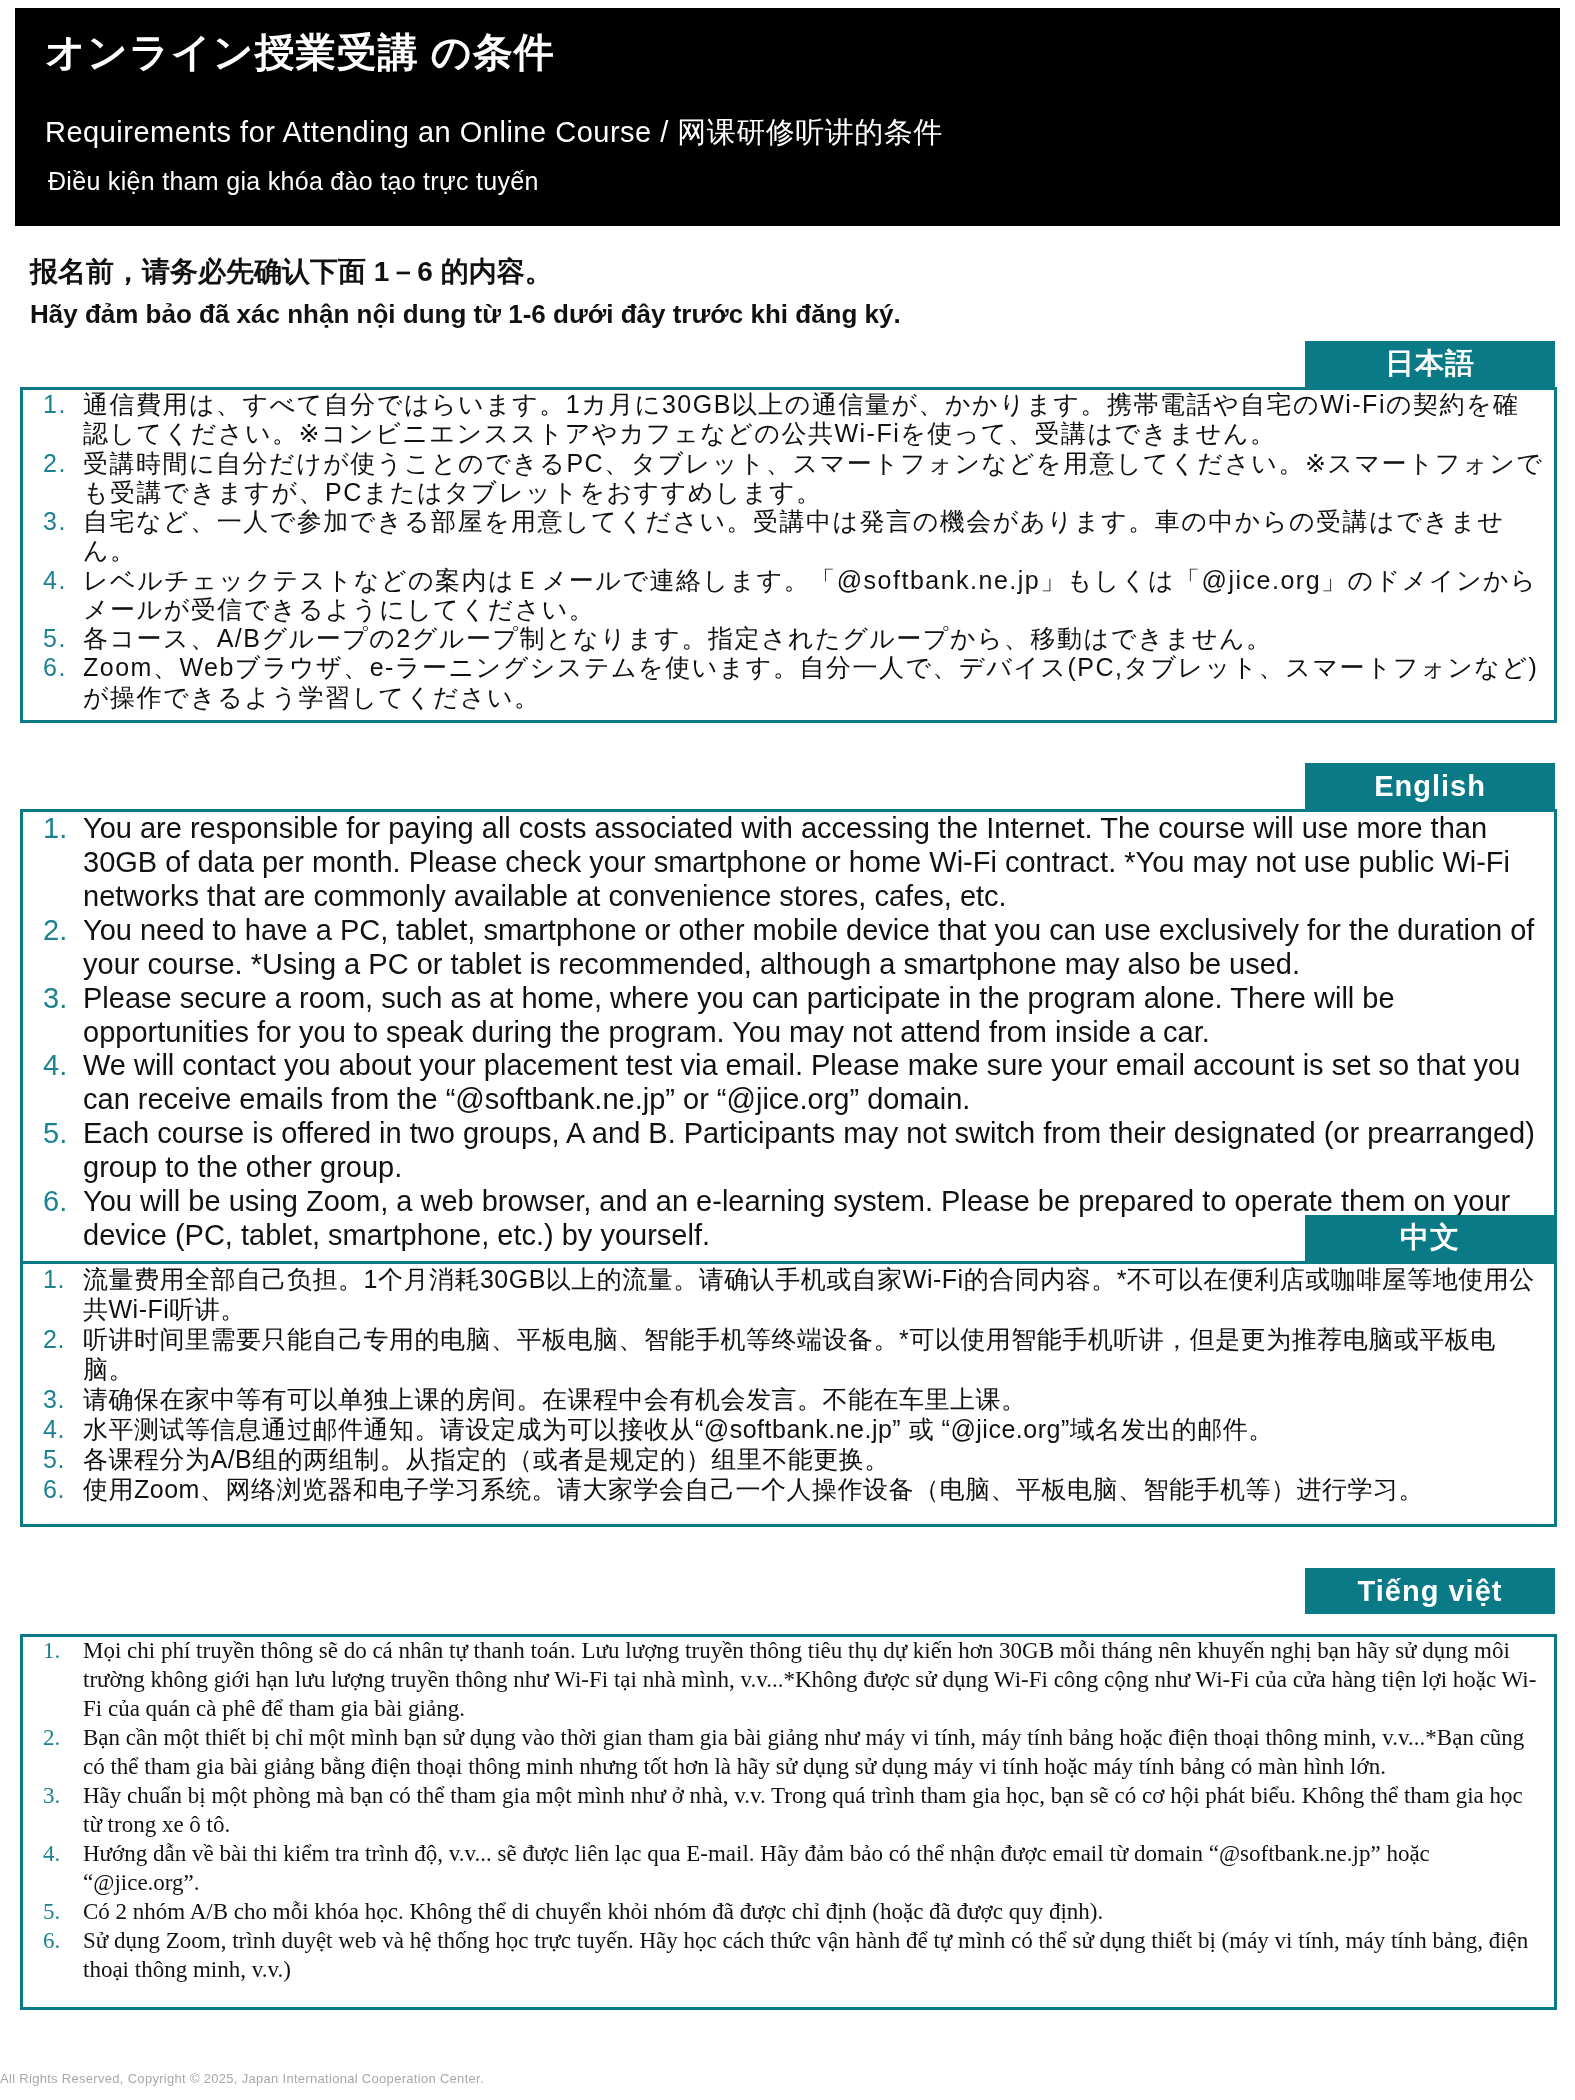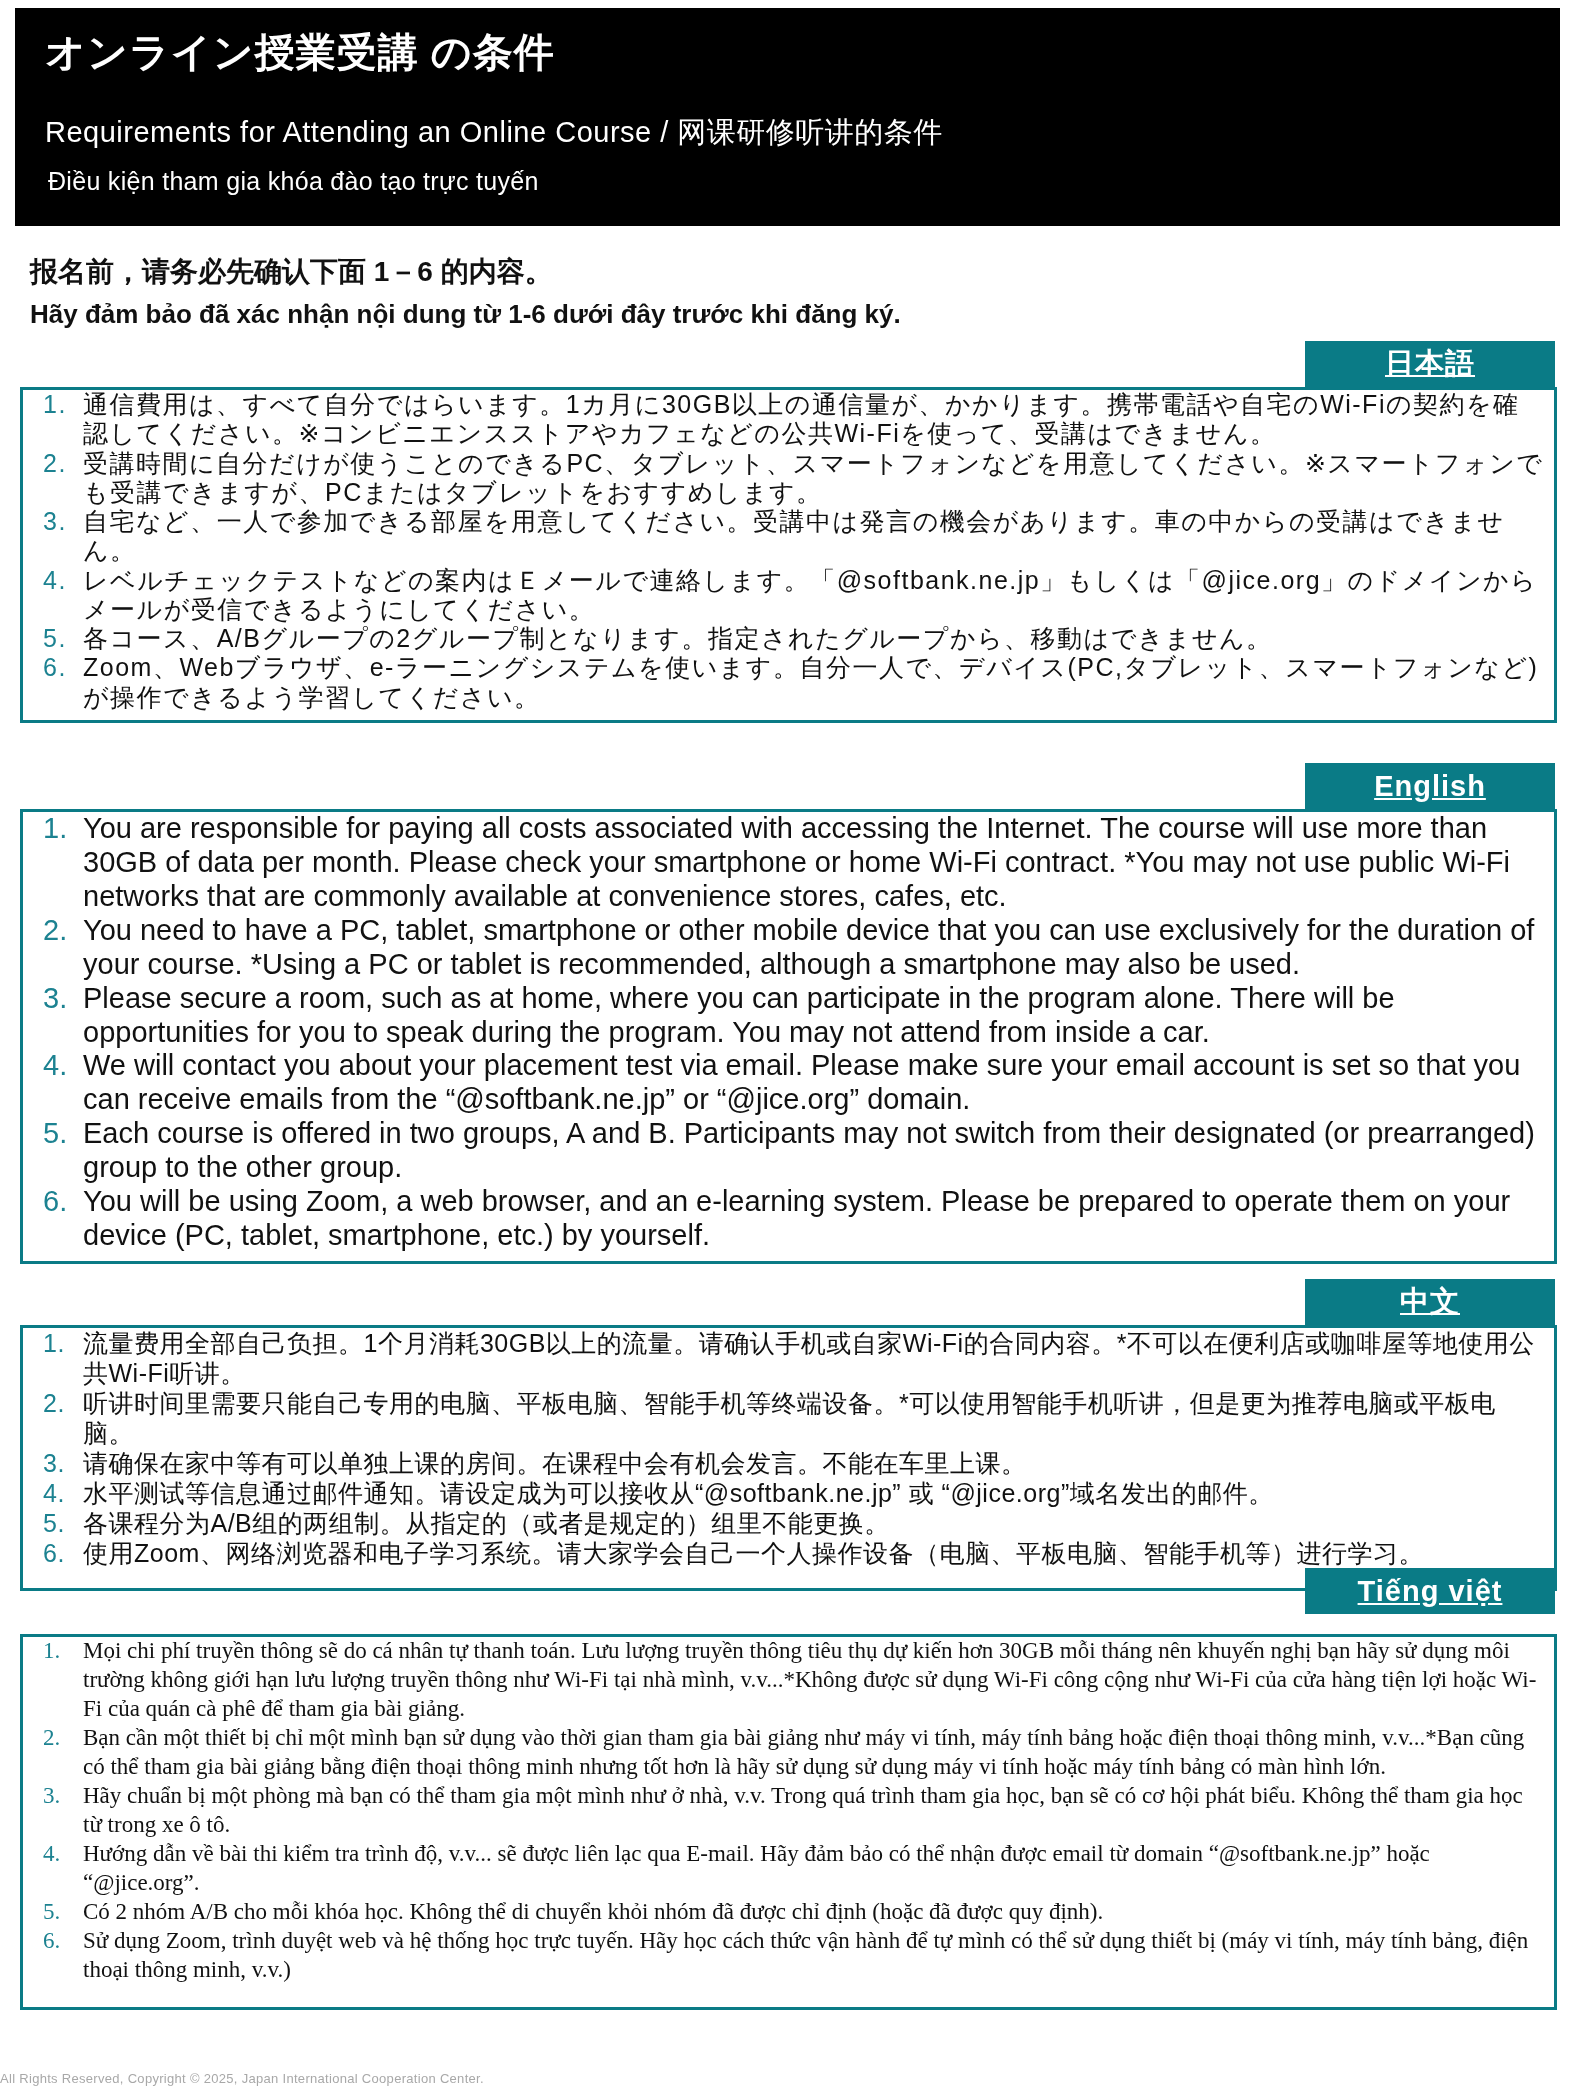--- a/index.html
+++ b/index.html
@@ -26,29 +26,28 @@
     font-size:30px;font-weight:bold;letter-spacing:1px;
     text-decoration:underline;text-decoration-thickness:2.5px;text-underline-offset:8px;
   }
   .notice .en{font-size:25px;font-weight:bold;margin-top:16px;}
   .notice .zh{font-size:28px;font-weight:bold;margin-top:9px;}
   .notice .vi{font-size:26px;font-weight:bold;margin-top:8px;}
   
   .section{position:absolute;left:20px;width:1537px;}
   .sec-ja{top:341px;}
   .sec-en{top:763px;}
-  .sec-zh{top:1279px;}
+  .sec-zh{top:1215px;}
   .sec-vi{top:1568px;}
   .tab{
     margin-left:auto;width:250px;height:46px;
     background:#0a7b86;color:#ffffff;
     display:flex;align-items:center;justify-content:center;
     font-size:29px;font-weight:bold;letter-spacing:1px;
     margin-right:2px;
-    text-decoration:underline;
   }
   .box{
     border:3px solid #0a7b86;background:#ffffff;box-sizing:border-box;
     padding:0 10px 8px 12px;
   }
   ol.items{margin:0;padding:0;list-style:none;counter-reset:n;}
   ol.items li{display:flex;counter-increment:n;}
   ol.items li::before{
     content:counter(n) ".";
     flex:0 0 48px;color:#1c8291;text-align:left;padding-left:8px;box-sizing:border-box;

